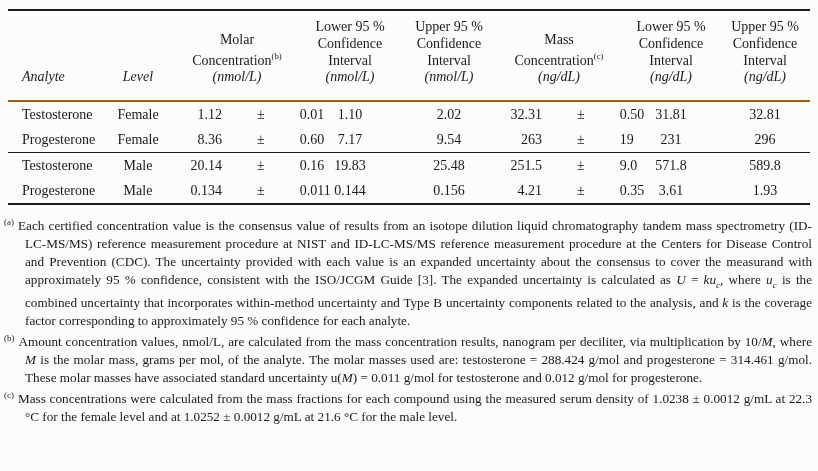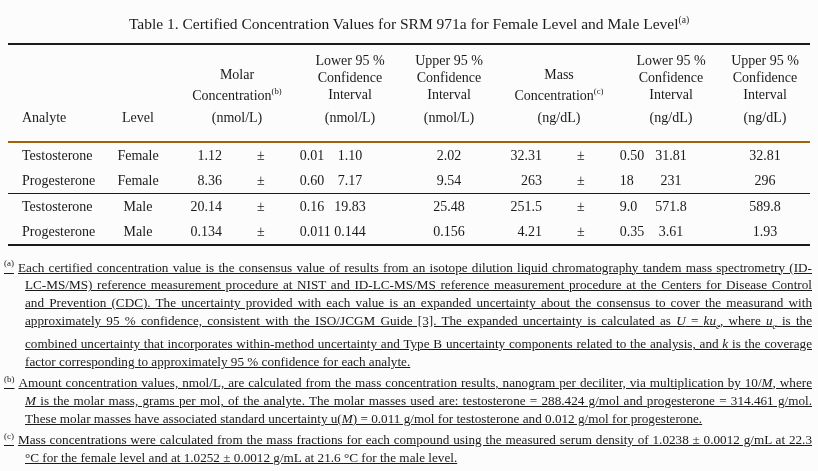--- a/index.html
+++ b/index.html
@@ -34,62 +34,60 @@
   }
   thead th {
     font-weight: normal;
     vertical-align: bottom;
     text-align: center;
     padding: 7px 2px 15px 2px;
     border-bottom: 2px solid #a16207;
   }
   .th-top { line-height: 17px; }
   .th-top sup { font-size: 0.62em; }
-  .th-bottom { margin-top: 7px; line-height: 16px; }
+  .th-bottom { line-height: 16px; font-style: italic; }
   th.left, td.left { text-align: left; padding-left: 14px; }
 
   tbody td {
     text-align: center;
     padding: 5px 2px;
     line-height: 15px;
   }
   tbody tr.group-end td { border-bottom: 1.5px solid #1b1b1b; }
   tbody tr.last td { border-bottom: 2px solid #1b1b1b; }
 
   .pmwrap { display: inline-flex; align-items: center; gap: 28px; }
   .pmv { min-width: 44px; text-align: right; }
   .pmsym { padding: 0 7px; }
   .pmu { min-width: 38px; text-align: left; }
 
   
   .footnotes {
     margin: 9px -2px 16px -4px;
     font-size: 13.2px;
     line-height: 17.8px;
-    text-decoration: underline;
   }
   .footnote {
     margin: 0;
     padding-left: 21px;
     text-indent: -21px;
     text-align: justify;
   }
   .footnote sup.marker {
     font-size: 0.68em;
     margin-right: 4px;
   }
   .fn-body .it { font-style: italic; }
   .fn-body sub { font-size: 0.7em; font-style: italic; }
 </style>
 </head>
 <body>
 
 <div class="page">
 
-  <div class="title"><span>Table 1.  Certified Concentration Values for SRM 971a for Female Level and Male Level</span><sup>(a)</sup></div>
 
   <table class="certified">
     <colgroup>
       <col style="width:92px">
         <col style="width:76px">
         <col style="width:122px">
         <col style="width:104px">
       <col style="width:94px">
         <col style="width:126px">
         <col style="width:98px">
@@ -154,21 +152,21 @@
         <td><span class="pmwrap">
               <span class="pmv">8.36</span>
               <span class="pmsym">±</span>
               <span class="pmu">0.60</span>
             </span></td>
         <td>7.17</td>
         <td>9.54</td>
         <td><span class="pmwrap">
               <span class="pmv">263</span>
               <span class="pmsym">±</span>
-              <span class="pmu">18</span>
+              <span class="pmu">19</span>
             </span></td>
         <td>231</td>
         <td>296</td>
       </tr>
       <tr>
         <td class="left">Testosterone</td>
         <td>Male</td>
         <td><span class="pmwrap">
               <span class="pmv">20.14</span>
               <span class="pmsym">±</span>

